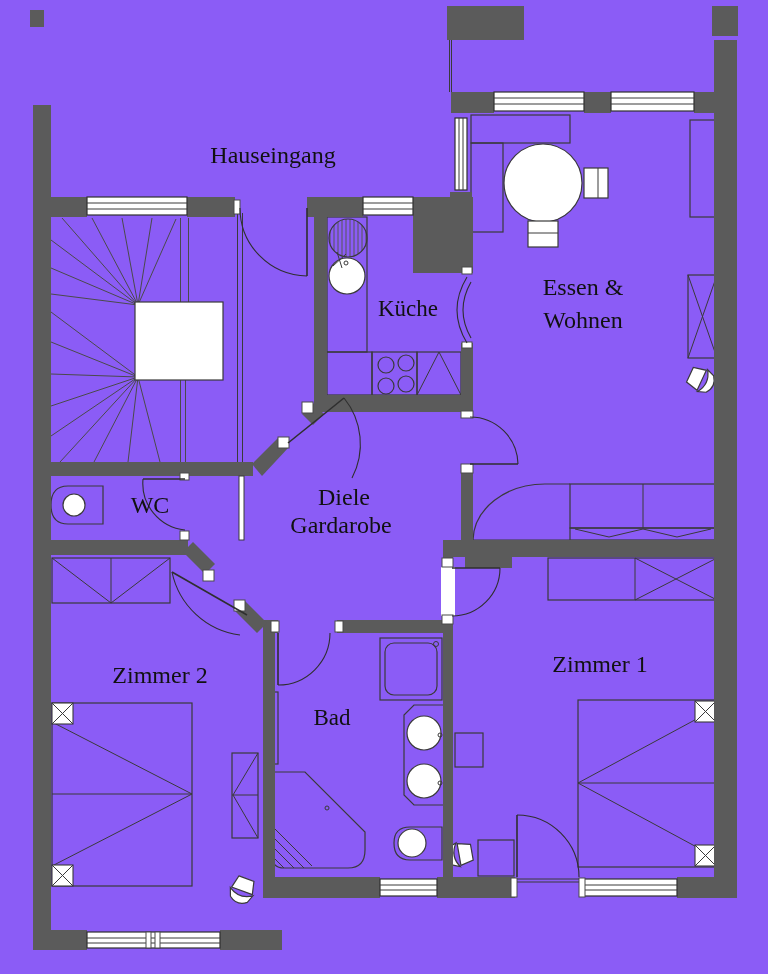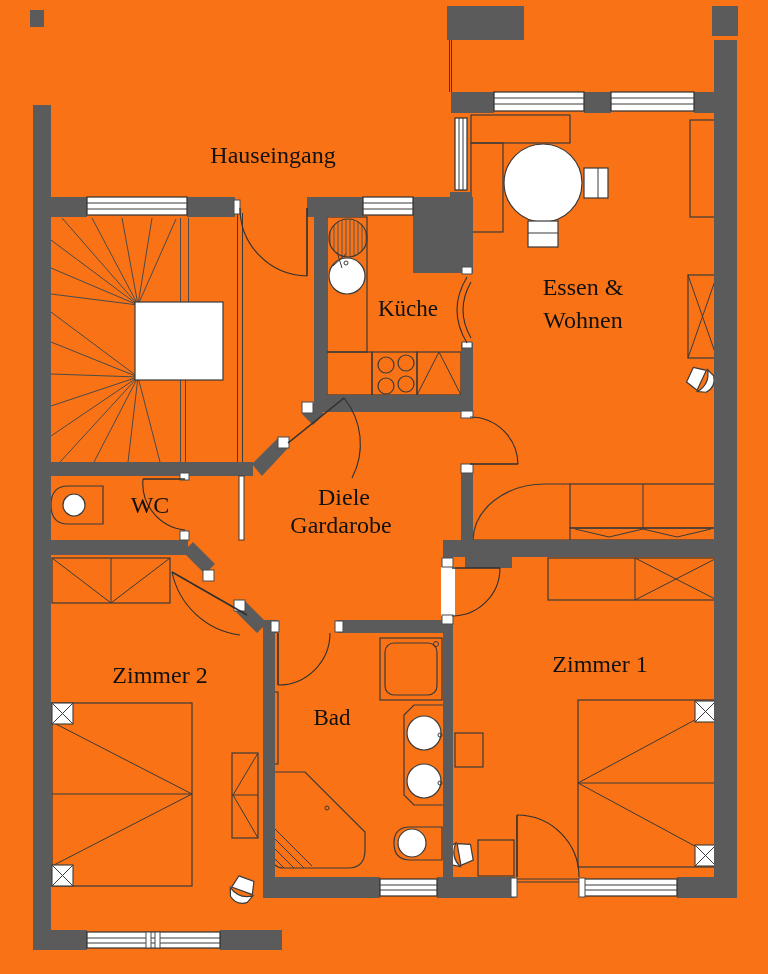--- a/index.html
+++ b/index.html
@@ -1,16 +1,16 @@
 <!DOCTYPE html>
 <html><head>
 <meta charset="utf-8">
 <style>
   html,body{margin:0;padding:0;background:#ffffff;}
-  .page{width:768px;height:974px;position:relative;background:#f97316;overflow:hidden;text-decoration:underline;}
+  .page{width:768px;height:974px;position:relative;background:#8b5cf6;overflow:hidden;text-decoration:underline;}
   svg{display:block;}
   text{font-family:"Liberation Serif","DejaVu Serif",serif;fill:#111;}
   .room-label{font-size:24px;}
   .room-label-sm{font-size:23px;}
   .wall{fill:#5b5b5b;stroke:none;}
   .thin{stroke:#3a3a3a;stroke-width:1;fill:none;}
   .furn{stroke:#3a3a3a;stroke-width:1.2;fill:none;}
   .furnw{stroke:#3a3a3a;stroke-width:1.2;fill:#fff;}
   .winframe{fill:#fff;stroke:#2f2f2f;stroke-width:1.2;}
   .post{fill:#fff;stroke:#4a4a4a;stroke-width:1;}

